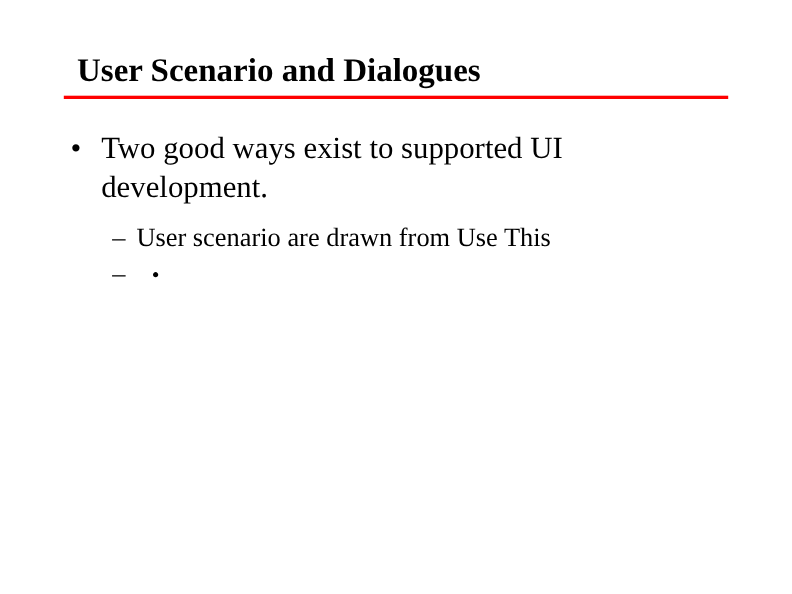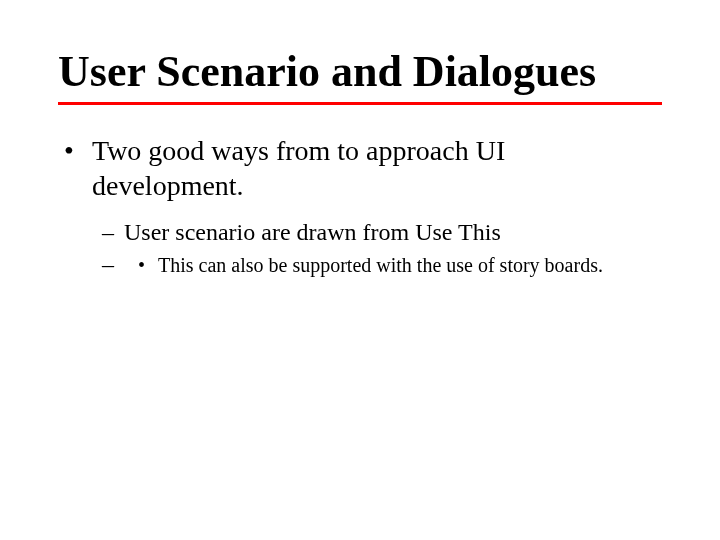--- a/index.html
+++ b/index.html
@@ -9,23 +9,23 @@
     height: 540px;
     background: #ffffff;
     font-family: "Times New Roman", Times, serif;
     color: #000000;
   }
   .slide {
     padding: 48px 58px 0 58px;
     box-sizing: border-box;
   }
   .title {
-    font-size: 44px;
+    font-size: 30px;
     font-weight: bold;
-    margin: 0 0 6px 0;
+    margin: 0 0 6px 12px;
     line-height: 1.1;
   }
   .rule {
     border: none;
     border-top: 3px solid #ff0000;
     margin: 0 0 28px 0;
     width: 100%;
   }
   .level1 {
     font-size: 28px;
@@ -68,30 +68,29 @@
 <body>
 
 <div class="slide">
 
   <h1 class="title">User Scenario and Dialogues</h1>
 
   <hr class="rule">
 
   <div class="level1">
     <span class="bullet">•</span>
-    <span>Two good ways from to approach UI development.</span>
+    <span>Two good ways exist to supported UI development.</span>
   </div>
 
   <div class="level2">
     <span class="dash">–</span>
     <span>User scenario are drawn from Use This</span>
   </div>
 
   <div class="level2">
     <span class="dash">–</span>
   </div>
 
   <div class="level3">
     <span class="bullet">•</span>
-    <span>This can also be supported with the use of story boards.</span>
   </div>
 
 </div>
 
 </body></html>

